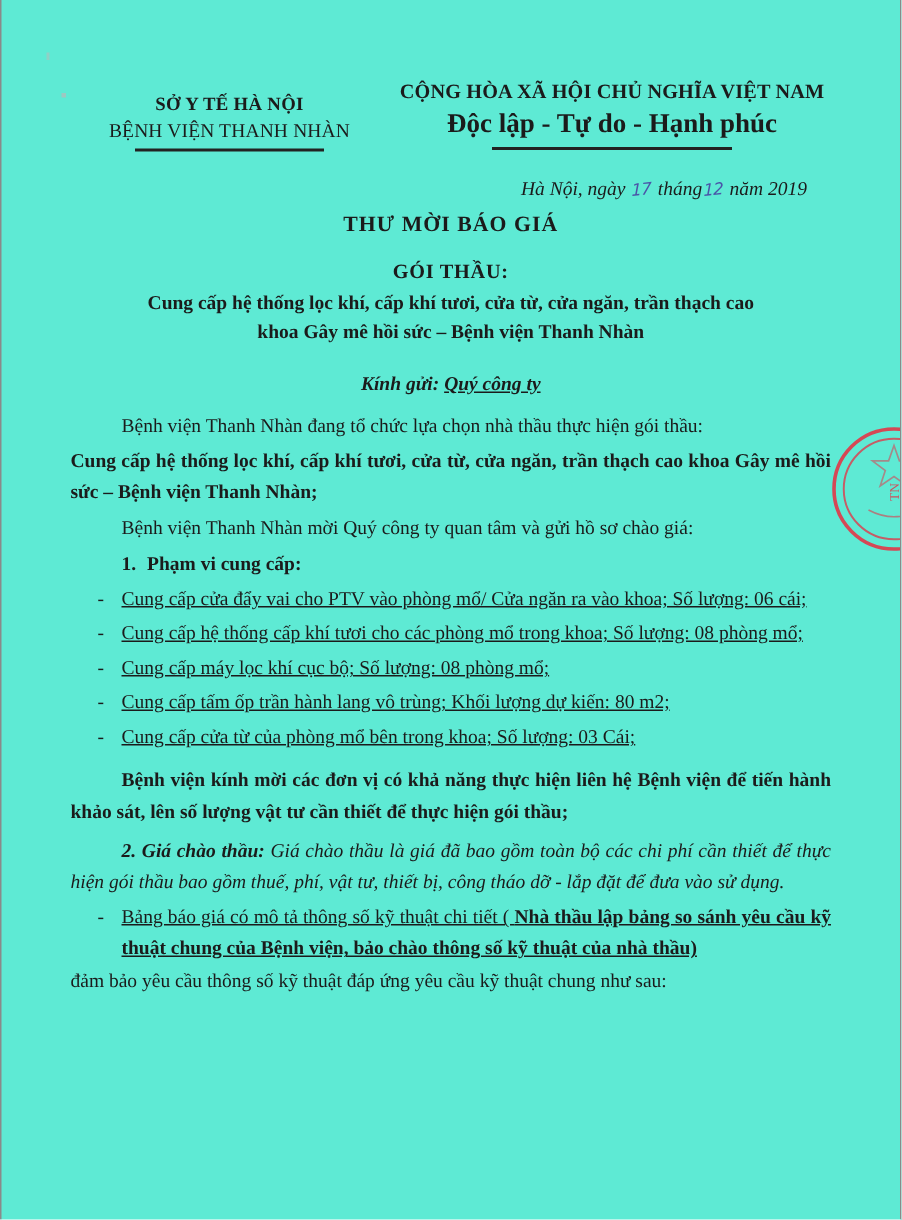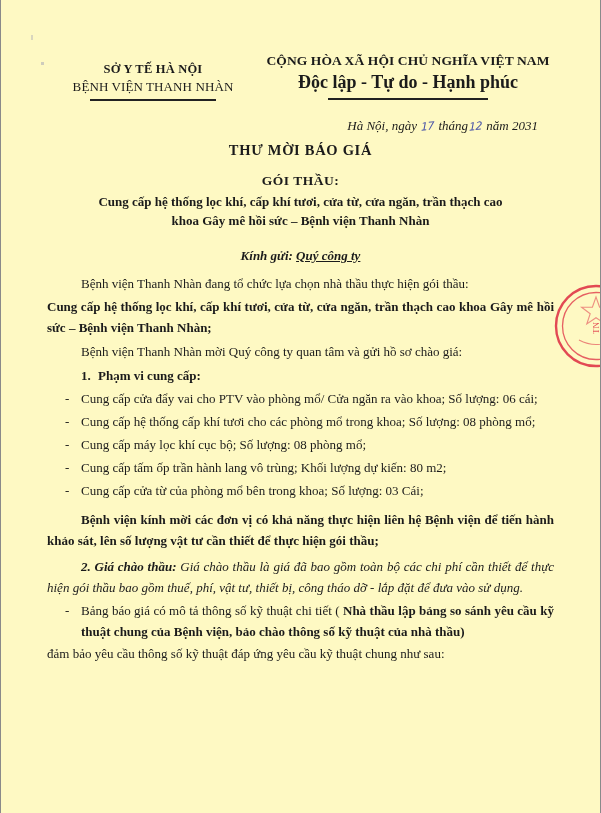--- a/index.html
+++ b/index.html
@@ -4,21 +4,21 @@
 <style>
   html, body {
     margin: 0;
     padding: 0;
     background: #ffffff;
   }
   .page {
     position: relative;
     width: 601px;
     height: 813px;
-    background: #fef9c3;
+    background: #5eead4;
     overflow: hidden;
     font-family: "Liberation Serif", "DejaVu Serif", serif;
     color: #1b1b1b;
     box-sizing: border-box;
     border-left: 1px solid #8a8a8a;
     border-right: 1px solid #8a8a8a;
   }
   .scan-speck {
     position: absolute;
     background: #b9b9b9;
@@ -144,20 +144,21 @@
   }
   .num-head .n { display: inline-block; width: 17px; }
 
   ul.dashlist { list-style: none; margin: 0; padding: 0; }
   ul.dashlist li {
     position: relative;
     padding-left: 34px;
     margin-top: 2px;
     text-align: justify;
     line-height: 1.62;
+    text-decoration: underline;
   }
   ul.dashlist li::before {
     content: "-";
     position: absolute;
     left: 18px;
     top: 0;
   }
 
   
   .seal {
@@ -190,21 +191,21 @@
         <div class="nation-line2">Độc lập - Tự do - Hạnh phúc</div>
         <div class="rule-mid"></div>
       </div>
     </div>
 
     <div class="dateline">
       <span>Hà Nội, ngày</span>
       <span class="ink">17</span>
       <span>tháng</span><span class="ink">12</span>
       <span>năm</span>
-      <span>2031</span>
+      <span>2019</span>
     </div>
 
     <div class="doc-title">THƯ MỜI BÁO GIÁ</div>
 
     <div class="pkg-label">GÓI THẦU:</div>
     <div class="pkg-name">
       <span>Cung cấp hệ thống lọc khí, cấp khí tươi, cửa từ, cửa ngăn, trần thạch cao</span><br>
       <span>khoa Gây mê hồi sức – Bệnh viện Thanh Nhàn</span>
     </div>
 

